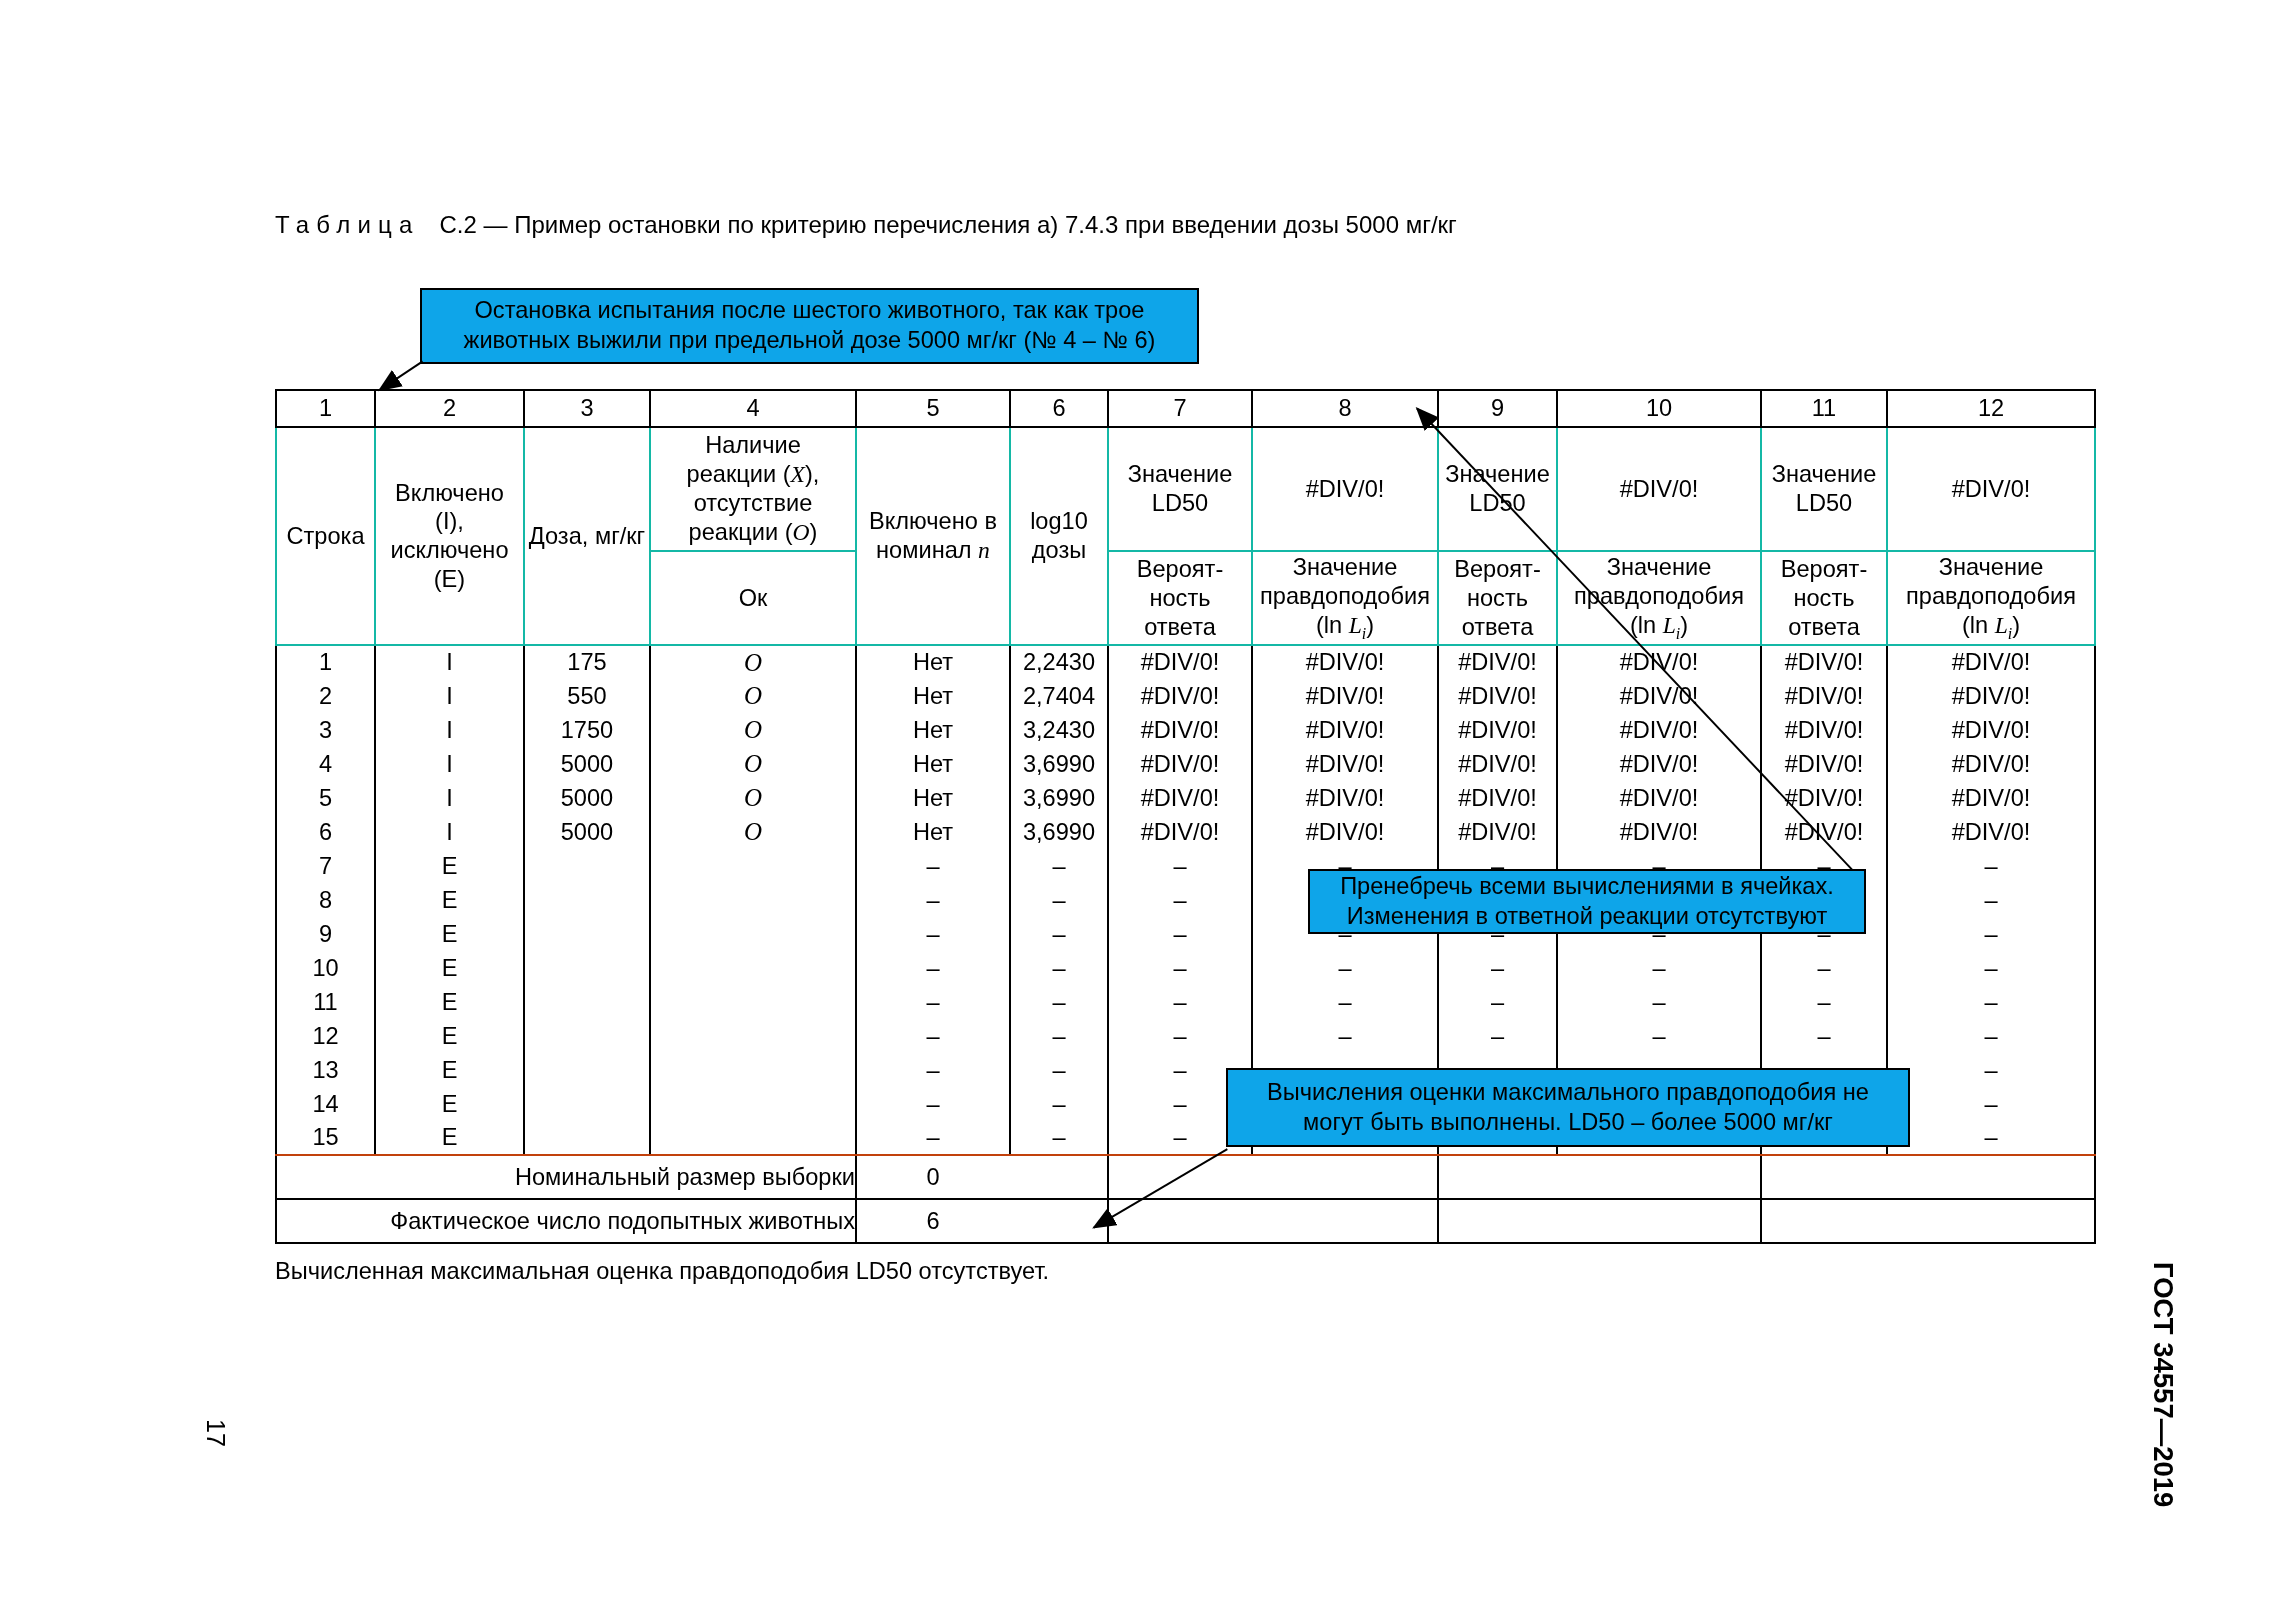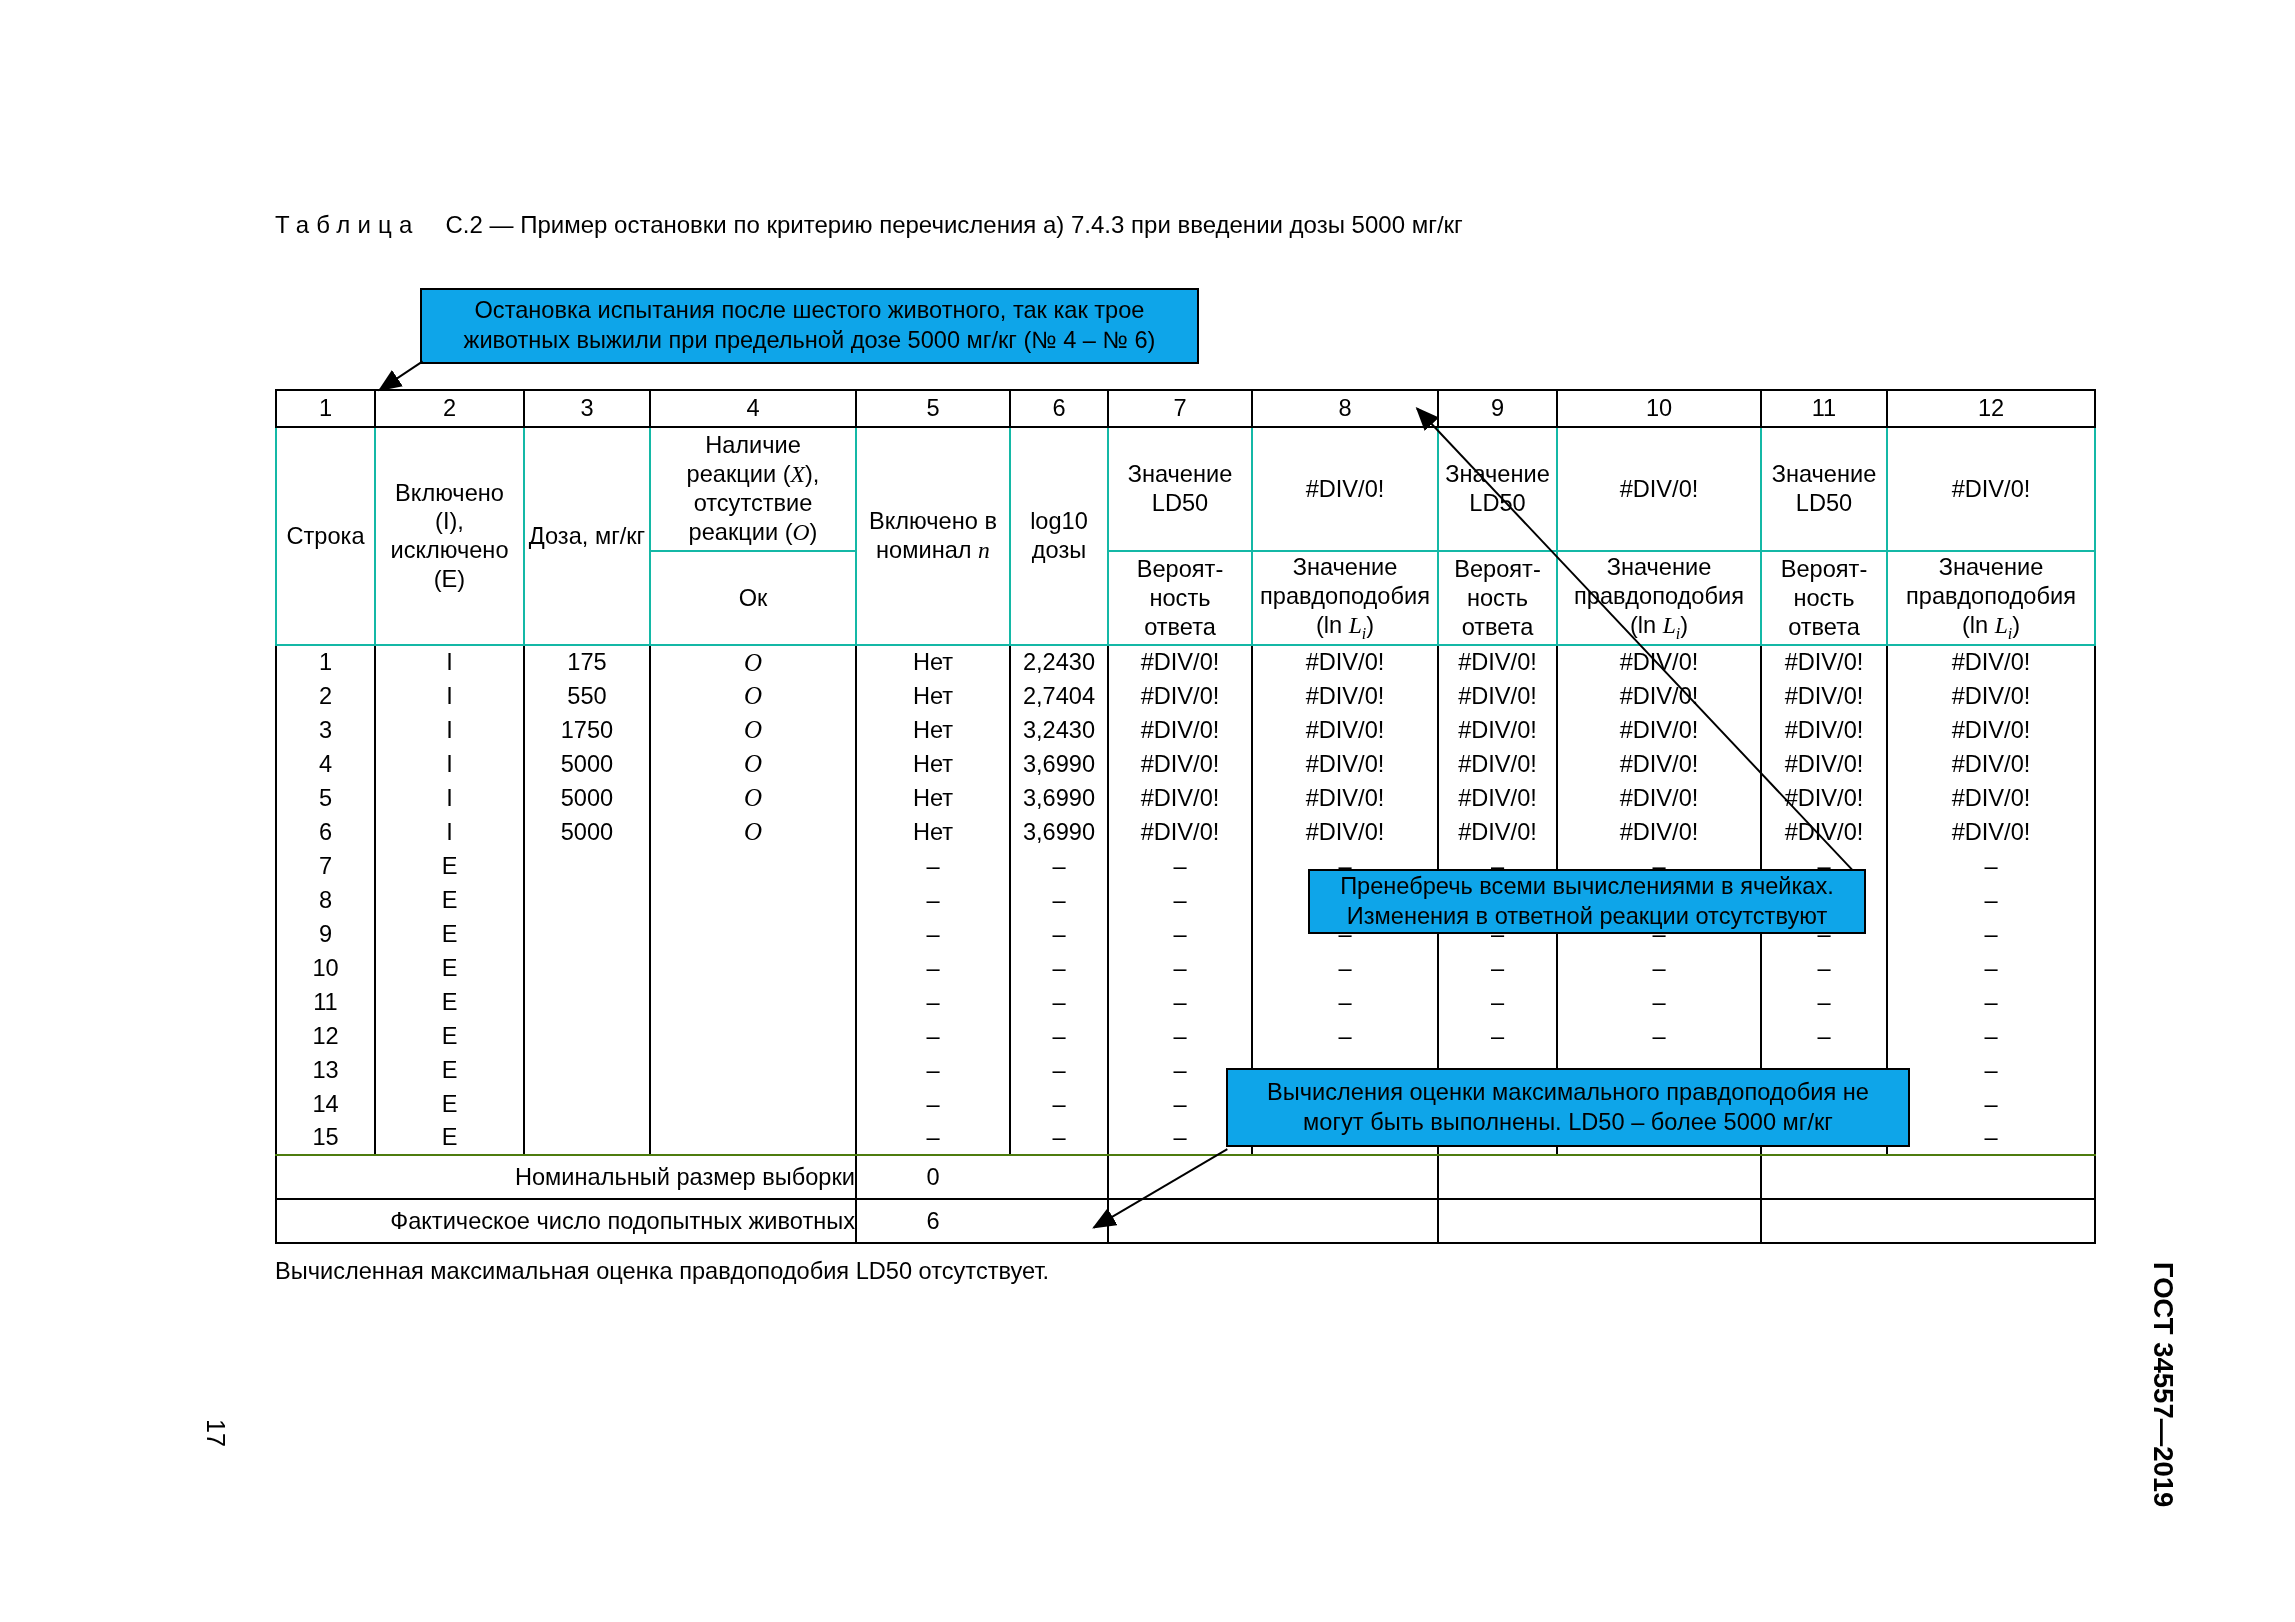--- a/index.html
+++ b/index.html
@@ -4,39 +4,39 @@
 <style>
   html,body{margin:0;padding:0;}
   body{
     width:2295px;height:1623px;background:#ffffff;color:#000;
     font-family:"Liberation Sans","DejaVu Sans",sans-serif;
     font-size:23.6px;position:relative;overflow:hidden;
   }
   .page{position:absolute;inset:0;}
 
   .title{position:absolute;left:275px;top:211px;white-space:nowrap;font-size:24px;}
-  .title .spaced{letter-spacing:0.30em;margin-right:26px;}
+  .title .spaced{letter-spacing:0.30em;margin-right:20px;}
 
   .callout{position:absolute;background:#0ea5e9;border:2px solid #000;z-index:3;
     display:flex;align-items:center;justify-content:center;text-align:center;
     padding:5.2px 10.5px;box-sizing:border-box;line-height:1.26;}
   .callout-stop{left:420px;top:288px;width:779px;height:76px;}
   .callout-neglect{left:1308px;top:869px;width:558px;height:65px;}
   .callout-mle{left:1226px;top:1068px;width:684px;height:79px;}
 
   table.main{border-collapse:collapse;table-layout:fixed;position:absolute;
     left:275px;top:389px;width:1820px;background:#fff;z-index:1;}
   table.main td{font-weight:normal;box-sizing:border-box;}
   tr.nums td{border:2px solid #000;height:37px;text-align:center;vertical-align:middle;}
   tr.hdr td{border:2px solid #14b8a6;text-align:center;vertical-align:middle;line-height:1.22;padding:1.3px 2.6px;}
   tr.h1{height:124px;}
   tr.h2{height:94px;}
   tbody.data td{border-left:2px solid #000;border-right:2px solid #000;border-top:none;border-bottom:none;
     text-align:center;vertical-align:middle;height:34px;padding:0;}
-  tbody.data tr:last-child td{border-bottom:2px solid #4d7c0f;margin-left:16px;}
+  tbody.data tr:last-child td{border-bottom:2px solid #c2410c;margin-left:16px;}
   tbody.data td:nth-child(4){font-style:italic;font-family:"Liberation Serif",serif;font-size:25px;}
   tfoot td{border:2px solid #000;height:44px;vertical-align:middle;padding:0;}
   .f-label{text-align:right;padding-left:13px !important;}
   .f-value{text-align:center;padding-right:98px !important;}
   table.main i, .var-i{font-family:"Liberation Serif",serif;font-style:italic;}
   table.main sub{font-size:0.68em;}
 
   .footnote{position:absolute;left:275px;top:1258px;}
   .gost{position:absolute;left:2179px;top:1262px;transform:rotate(90deg);transform-origin:left top;
     font-weight:bold;font-size:27.5px;white-space:nowrap;}

